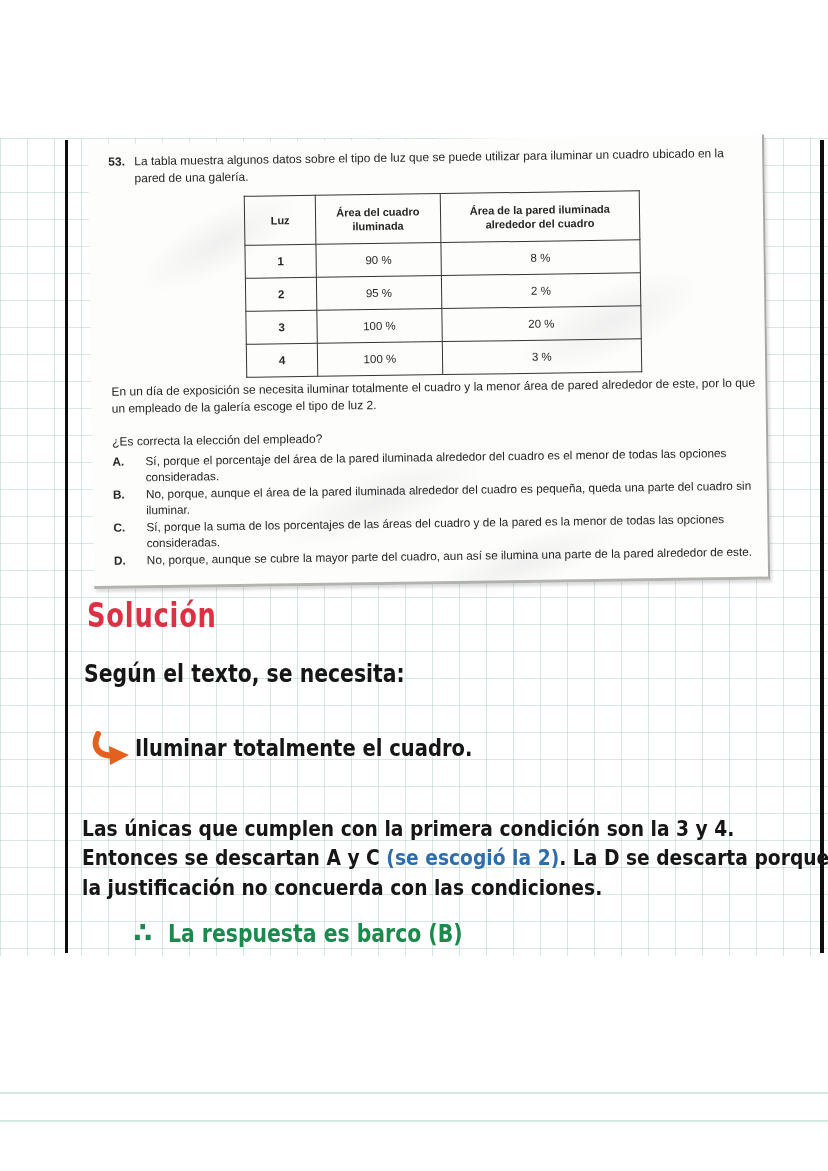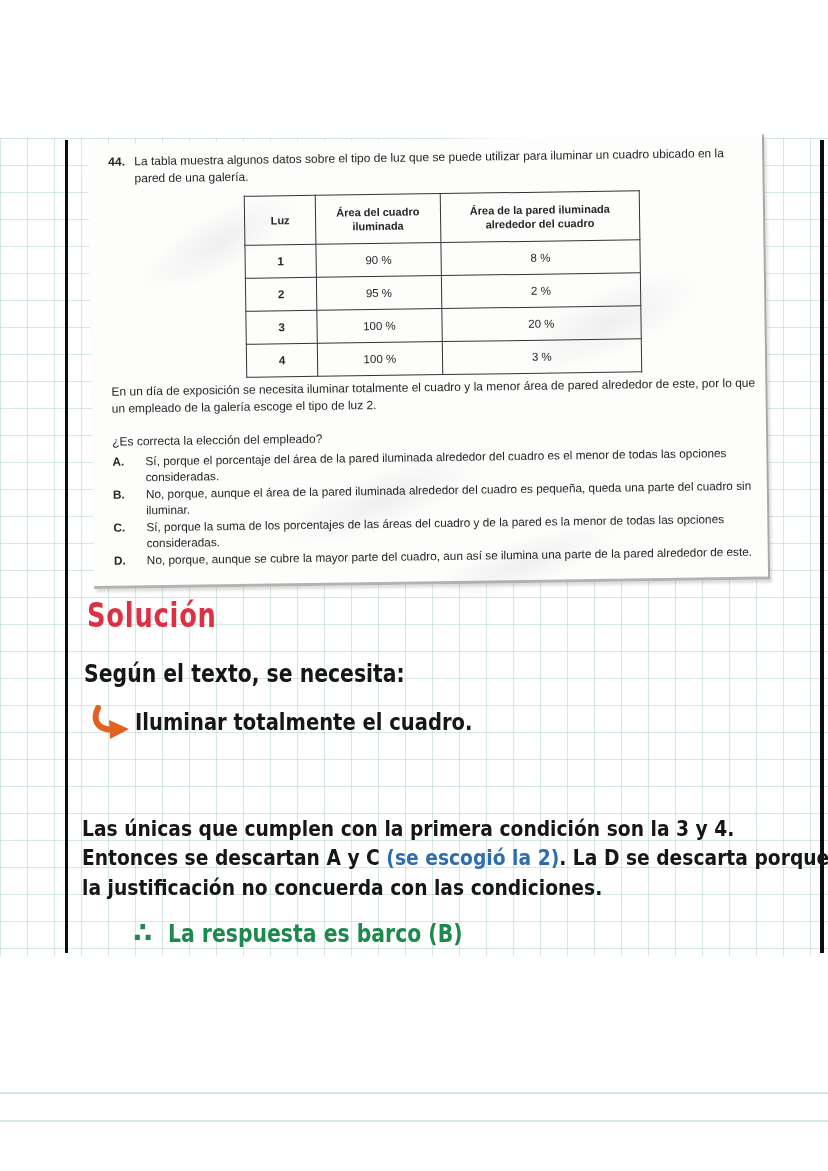--- a/index.html
+++ b/index.html
@@ -60,21 +60,21 @@
   .opt-letter { flex:0 0 33px; font-weight:bold; font-size:11.8px; line-height:1.32; }
   .opt-text   { flex:1; font-size:11.8px; line-height:1.32; }
 
   
   .hw { font-family:"DejaVu Sans", sans-serif; font-weight:bold; color:var(--ink, #161616); margin:0; }
   .squeeze  { transform:scaleX(0.85); transform-origin:0 0; }
   .sol-title { position:absolute; left:87px; top:596px; font-size:33px;
                color:var(--red, #dd3042); transform:scaleX(0.78); transform-origin:0 0; letter-spacing:1px; }
   .sol-lead  { position:absolute; left:84px; top:660px; font-size:24px; }
   .bullet { position:absolute; display:flex; align-items:flex-start; }
-  .bullet.b1 { left:89px; top:703px;justify-content:center; }
+  .bullet.b1 { left:89px; top:729px;justify-content:center; }
   .bullet.b2 { left:87px; top:759px; }
   .bullet .arrow-wrap { flex:0 0 46px; padding-top:2px; }
   .bullet .hw { font-size:23px; padding-top:6px; white-space:nowrap; display:inline-block; }
   .analysis { position:absolute; left:82px; top:814px; width:880px; font-size:22px; line-height:1.33;
               transform:scaleX(0.85); transform-origin:0 0; }
   .analysis .blue { color:var(--blue, #2e6dad); }
   .conclusion { position:absolute; left:133px; top:916px; display:flex; align-items:baseline; gap:16px;
                 color:var(--green, #1c8a4d); }
   .conclusion .therefore { font-size:28px; font-weight:bold; font-family:"DejaVu Sans", sans-serif; }
   .conclusion .hw { font-size:24px; color:var(--green, #1c8a4d); white-space:nowrap; display:inline-block; }
@@ -90,21 +90,21 @@
   <div class="margin-line left"></div>
   <div class="margin-line right"></div>
 
   <section class="scan">
     <div class="smudge sm1"></div>
     <div class="smudge sm2"></div>
     <div class="smudge sm3"></div>
     <div class="smudge sm4"></div>
 
     <div class="q-row">
-      <span class="q-num">44.</span>
+      <span class="q-num">53.</span>
       <span class="q-intro">La tabla muestra algunos datos sobre el tipo de luz que se puede utilizar para iluminar un cuadro ubicado en la pared de una galería.</span>
     </div>
 
     <table class="q-table">
       <thead>
         <tr>
           <th class="col-luz">Luz</th>
           <th>Área del cuadro iluminada</th>
           <th>Área de la pared iluminada alrededor del cuadro</th>
         </tr>

